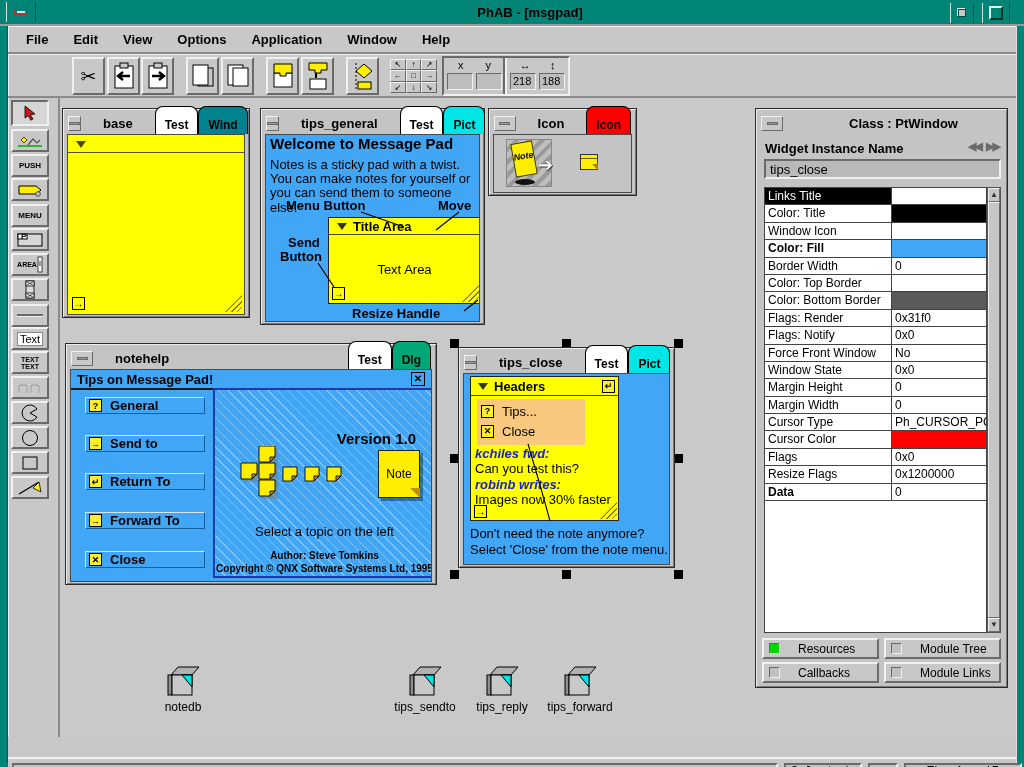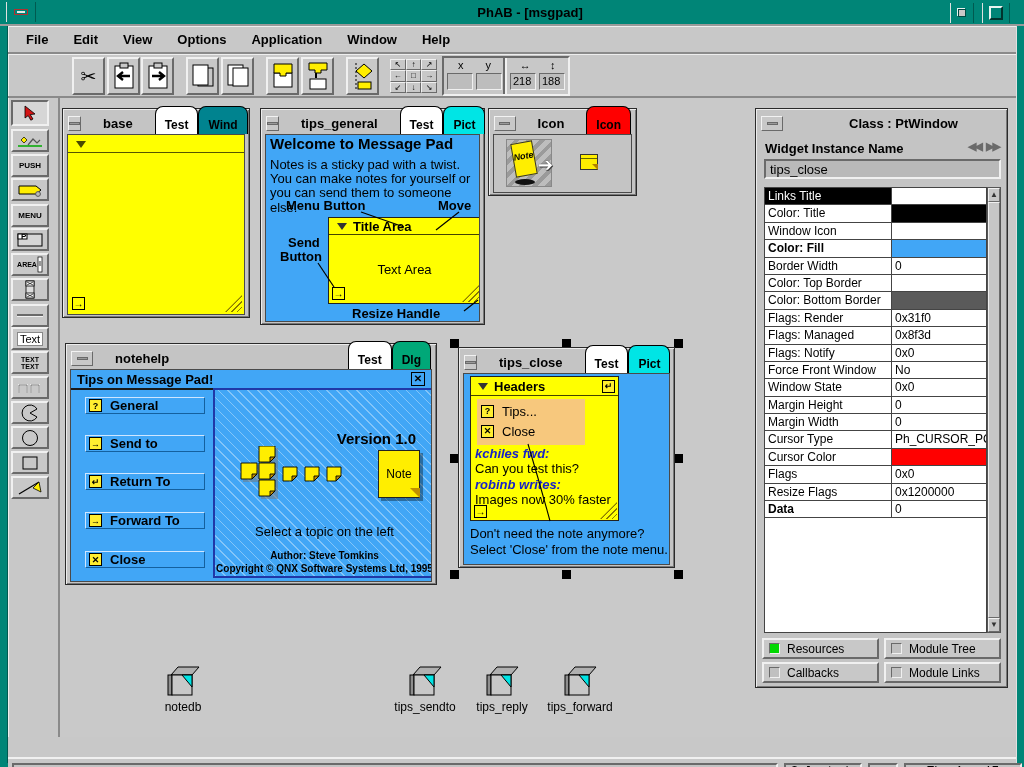--- a/index.html
+++ b/index.html
@@ -161,21 +161,21 @@
   .prop-row { display:flex; height:17.4px; border-bottom:1px solid #444; }
   .prop-label { width:127px; border-right:1px solid #444; font-size:12px; padding:1px 3px; background:#fff; color:#000;
     white-space:nowrap; overflow:hidden; }
   .prop-label.sel { background:#000; color:#fff; }
   .prop-label.bold { font-weight:bold; }
   .prop-value { flex:1; font-size:12px; padding:1px 3px; background:#fff; color:#000; white-space:nowrap; overflow:hidden; }
   .prop-sb { position:absolute; left:231px; top:78px; width:14px; height:446px; background:#a8a8a8; border:1px solid #555; display:flex; flex-direction:column; }
   .prop-sb .arr { height:14px; background:#c6c6c6; border:1px solid; border-color:#f0f0f0 #6a6a6a #6a6a6a #f0f0f0; font-size:8px; text-align:center; line-height:12px; color:#333; }
   .prop-sb .thumb { flex:1; background:#c6c6c6; border:1px solid; border-color:#f0f0f0 #6a6a6a #6a6a6a #f0f0f0; }
   .prop-toggle { position:absolute; height:21px; background:#c8c8c8; border:2px solid; border-color:#f0f0f0 #6a6a6a #6a6a6a #f0f0f0;
-    display:flex; align-items:center; gap:7px; padding:0 5px; font-size:12px; color:#000; }
+    display:flex; align-items:center; gap:18px; padding:0 5px; font-size:12px; color:#000; }
   .led { width:11px; height:11px; border:1px solid; border-color:#6a6a6a #f0f0f0 #f0f0f0 #6a6a6a; background:#c0c0c0; }
   .led.on { background:#00d800; }
 
   
   .module { position:absolute; width:80px; text-align:center; }
   .module .mlabel { font-size:12px; color:#000; margin-top:2px; }
   .module svg { display:block; margin:0 auto; }
 
   
   .overlay { position:absolute; inset:0; pointer-events:none; }
@@ -669,24 +669,20 @@
           <div class="prop-row">
             <div class="prop-label">Color: Bottom Border</div>
             <div class="prop-value" style="background: rgb(90, 90, 90);"></div>
           </div>
 
           <div class="prop-row">
             <div class="prop-label">Flags: Render</div>
             <div class="prop-value">0x31f0</div>
           </div>
 
-          <div class="prop-row">
-            <div class="prop-label">Flags: Managed</div>
-            <div class="prop-value">0x8f3d</div>
-          </div>
 
           <div class="prop-row">
             <div class="prop-label">Flags: Notify</div>
             <div class="prop-value">0x0</div>
           </div>
 
           <div class="prop-row">
             <div class="prop-label">Force Front Window</div>
             <div class="prop-value">No</div>
           </div>

